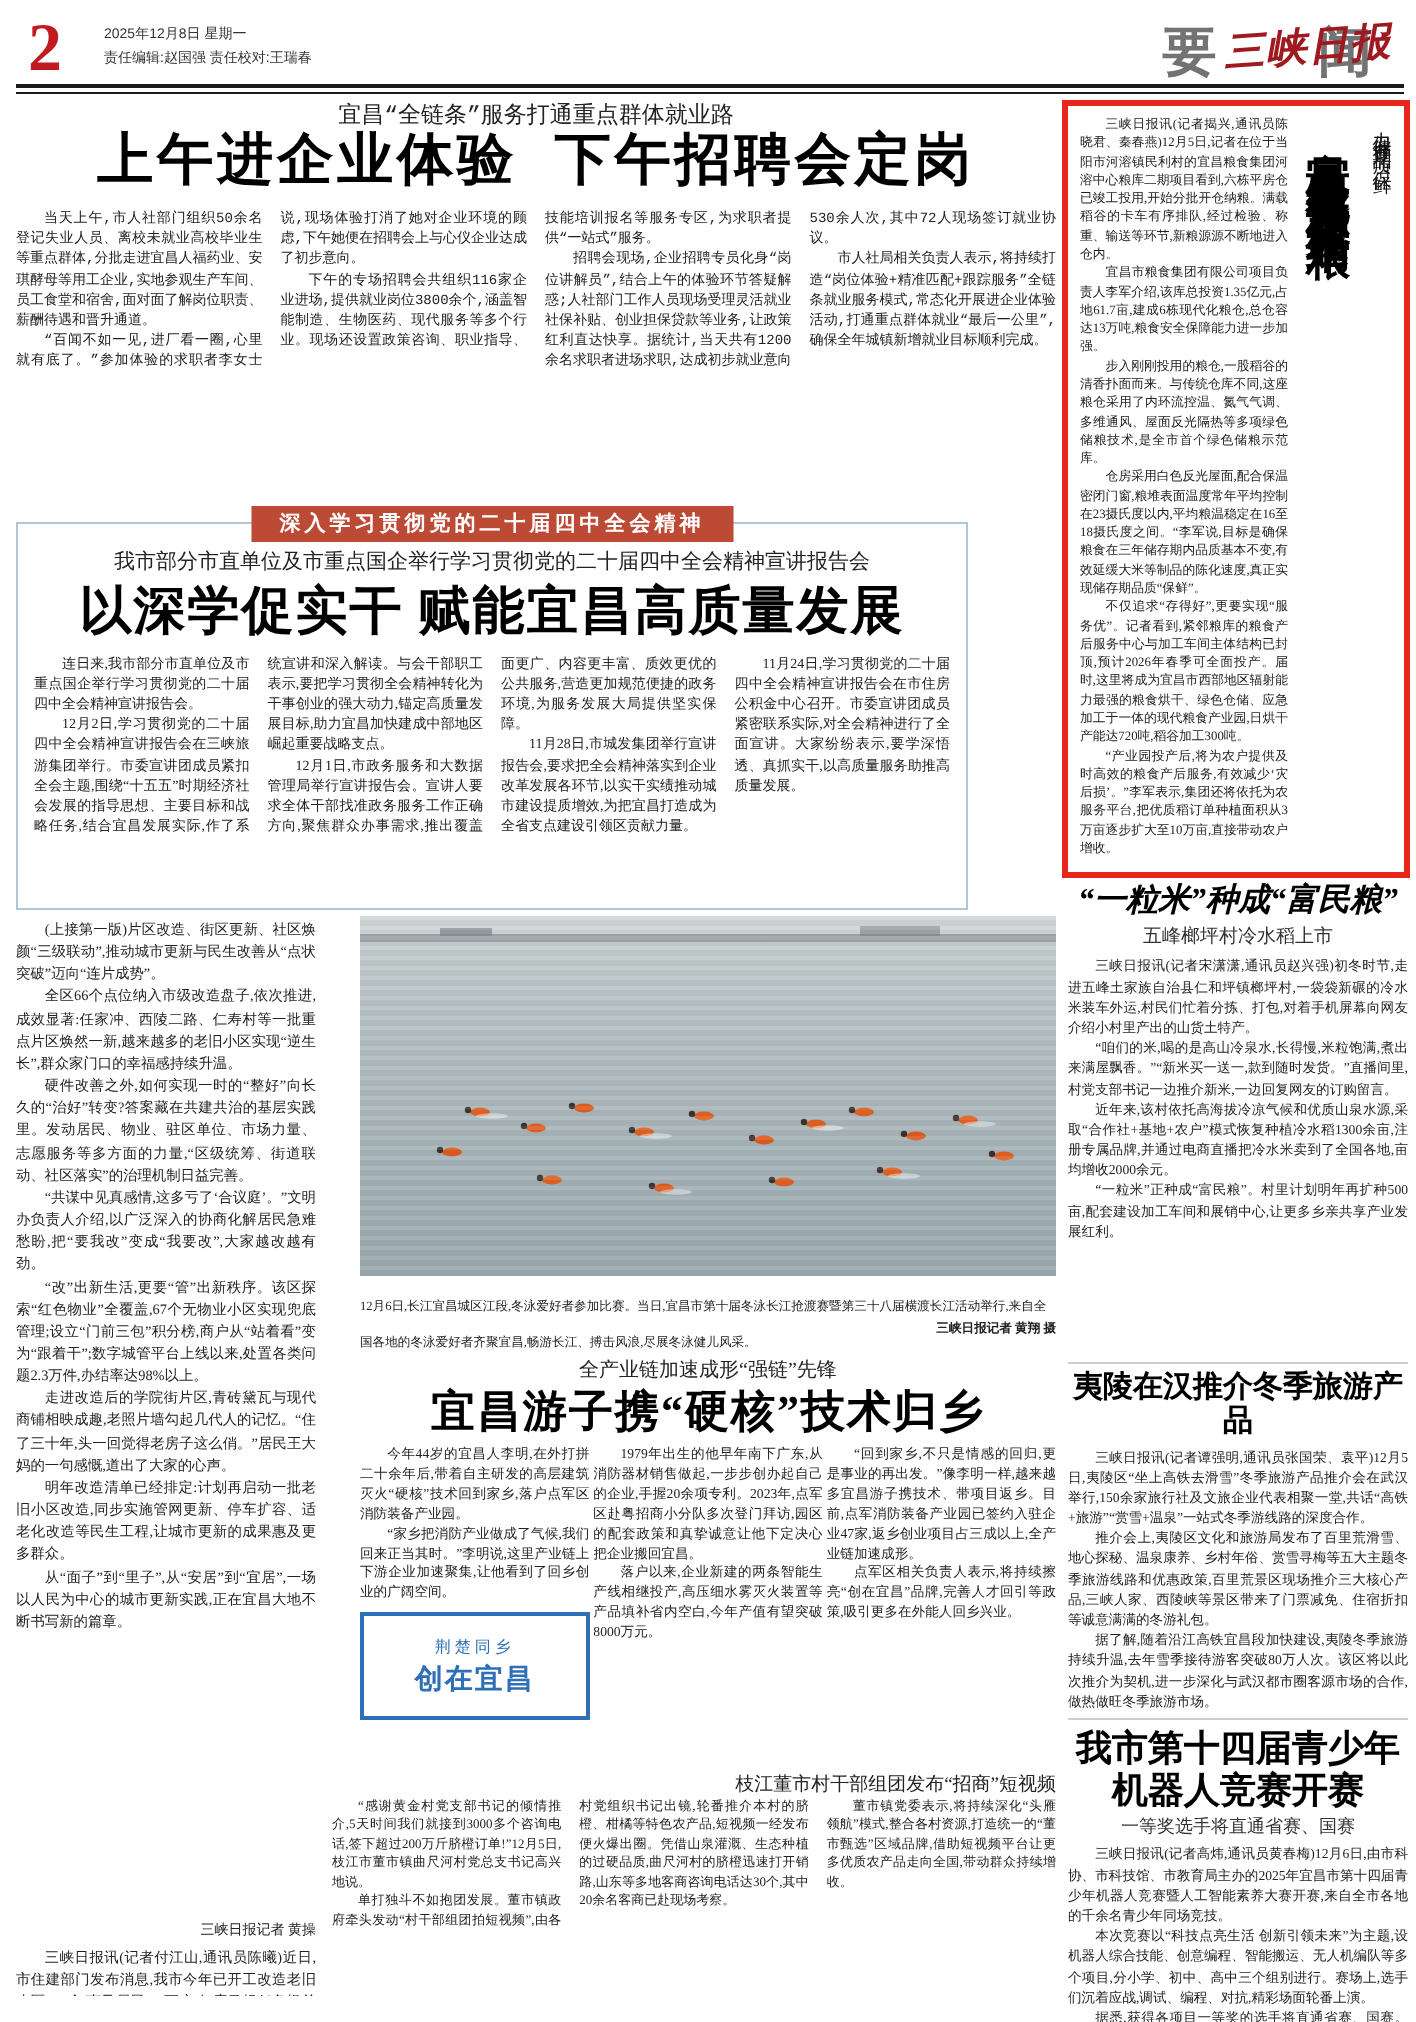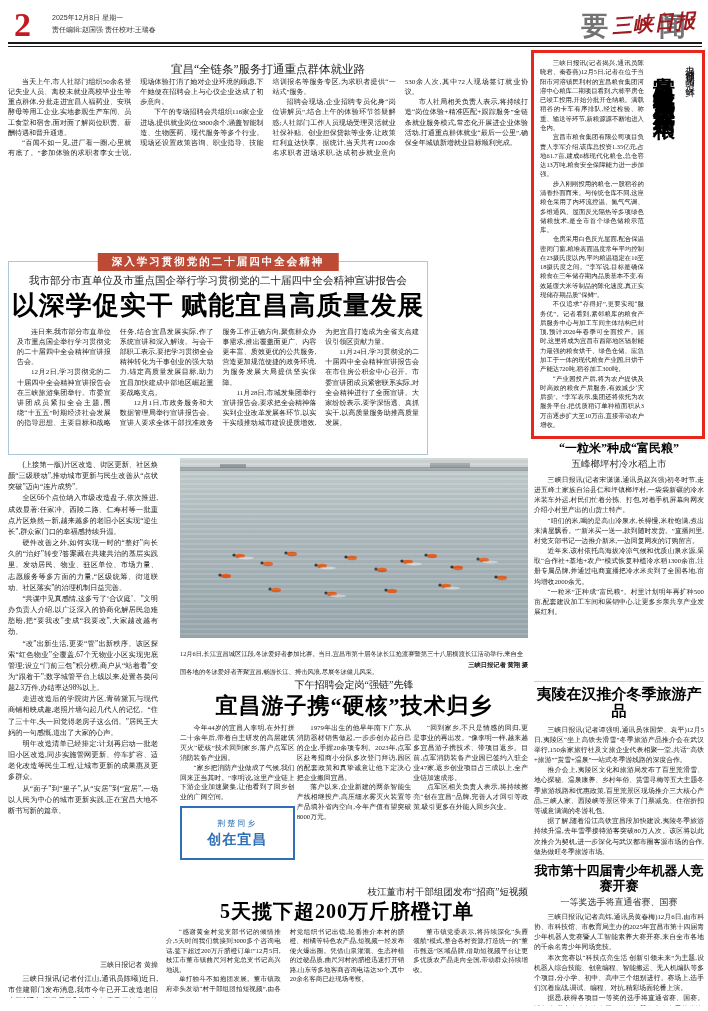--- a/index.html
+++ b/index.html
@@ -52,22 +52,23 @@
 
   <div class="abs pagenum" style="left:14px;top:8px;">2</div>
   <div class="abs dateblock" style="left:52px;top:12px;">
     <div>2025年12月8日 星期一</div>
     <div>责任编辑:赵国强 责任校对:王瑞春</div>
   </div>
   <div class="abs section-title" style="left:0;right:0;top:8px;">要 闻</div>
   <div class="abs masthead" style="right:12px;top:10px;">三峡日报</div>
   <div class="abs header-rule" style="left:8px;right:6px;top:42px;"></div>
 
-  <div class="abs" style="left:8px;top:62px;width:520px;">
+  <div class="abs" style="left:8px;top:50px;width:520px;font-family:Liberation Mono, monospace;">
     <div class="kicker" style="font-size:11.5px;">宜昌“全链条”服务打通重点群体就业路</div>
+    <div class="headline" style="font-size:28px;letter-spacing:2px;margin:2px 0 6px;">上午进企业体验 下午招聘会定岗</div>
     <div class="bt cols4" style="height:148px;">
         <p class="para">当天上午,市人社部门组织50余名登记失业人员、离校未就业高校毕业生等重点群体,分批走进宜昌人福药业、安琪酵母等用工企业,实地参观生产车间、员工食堂和宿舍,面对面了解岗位职责、薪酬待遇和晋升通道。</p>
         <p class="para">“百闻不如一见,进厂看一圈,心里就有底了。”参加体验的求职者李女士说,现场体验打消了她对企业环境的顾虑,下午她便在招聘会上与心仪企业达成了初步意向。</p>
         <p class="para">下午的专场招聘会共组织116家企业进场,提供就业岗位3800余个,涵盖智能制造、生物医药、现代服务等多个行业。现场还设置政策咨询、职业指导、技能培训报名等服务专区,为求职者提供“一站式”服务。</p>
         <p class="para">招聘会现场,企业招聘专员化身“岗位讲解员”,结合上午的体验环节答疑解惑;人社部门工作人员现场受理灵活就业社保补贴、创业担保贷款等业务,让政策红利直达快享。据统计,当天共有1200余名求职者进场求职,达成初步就业意向530余人次,其中72人现场签订就业协议。</p>
         <p class="para">市人社局相关负责人表示,将持续打造“岗位体验+精准匹配+跟踪服务”全链条就业服务模式,常态化开展进企业体验活动,打通重点群体就业“最后一公里”,确保全年城镇新增就业目标顺利完成。</p>
       </div>
   </div>
 
   <div class="abs grain-box" style="left:531px;top:50px;width:174px;height:389px;">
@@ -78,21 +79,21 @@
         <p class="para">仓房采用白色反光屋面,配合保温密闭门窗,粮堆表面温度常年平均控制在23摄氏度以内,平均粮温稳定在16至18摄氏度之间。“李军说,目标是确保粮食在三年储存期内品质基本不变,有效延缓大米等制品的陈化速度,真正实现储存期品质“保鲜”。</p>
         <p class="para">不仅追求“存得好”,更要实现“服务优”。记者看到,紧邻粮库的粮食产后服务中心与加工车间主体结构已封顶,预计2026年春季可全面投产。届时,这里将成为宜昌市西部地区辐射能力最强的粮食烘干、绿色仓储、应急加工于一体的现代粮食产业园,日烘干产能达720吨,稻谷加工300吨。</p>
         <p class="para">“产业园投产后,将为农户提供及时高效的粮食产后服务,有效减少‘灾后损’。”李军表示,集团还将依托为农服务平台,把优质稻订单种植面积从3万亩逐步扩大至10万亩,直接带动农户增收。</p>
       </div>
     <div class="grain-vert">
       <span class="vkicker">力保储存期品质“保鲜”</span>
       <span class="vhead">宜昌首个绿色储粮示范库开仓纳粮</span>
     </div>
   </div>
 
-  <div class="abs study-box" style="left:8px;top:261px;width:420px;height:194px;">
+  <div class="abs study-box" style="left:8px;top:261px;width:476px;height:194px;">
     <div class="banner">深入学习贯彻党的二十届四中全会精神</div>
     <div class="kicker" style="font-size:10.5px;margin-top:12px;text-align:center;">我市部分市直单位及市重点国企举行学习贯彻党的二十届四中全会精神宣讲报告会</div>
     <div class="headline" style="font-size:26px;letter-spacing:1px;margin:3px 0 6px;">以深学促实干 赋能宜昌高质量发展</div>
     <div class="bt cols4" style="height:118px;margin:0 8px;">
         <p class="para">连日来,我市部分市直单位及市重点国企举行学习贯彻党的二十届四中全会精神宣讲报告会。</p>
         <p class="para">12月2日,学习贯彻党的二十届四中全会精神宣讲报告会在三峡旅游集团举行。市委宣讲团成员紧扣全会主题,围绕“十五五”时期经济社会发展的指导思想、主要目标和战略任务,结合宜昌发展实际,作了系统宣讲和深入解读。与会干部职工表示,要把学习贯彻全会精神转化为干事创业的强大动力,锚定高质量发展目标,助力宜昌加快建成中部地区崛起重要战略支点。</p>
         <p class="para">12月1日,市政务服务和大数据管理局举行宣讲报告会。宣讲人要求全体干部找准政务服务工作正确方向,聚焦群众办事需求,推出覆盖面更广、内容更丰富、质效更优的公共服务,营造更加规范便捷的政务环境,为服务发展大局提供坚实保障。</p>
         <p class="para">11月28日,市城发集团举行宣讲报告会,要求把全会精神落实到企业改革发展各环节,以实干实绩推动城市建设提质增效,为把宜昌打造成为全省支点建设引领区贡献力量。</p>
         <p class="para">11月24日,学习贯彻党的二十届四中全会精神宣讲报告会在市住房公积金中心召开。市委宣讲团成员紧密联系实际,对全会精神进行了全面宣讲。大家纷纷表示,要学深悟透、真抓实干,以高质量服务助推高质量发展。</p>
       </div>
@@ -165,21 +166,21 @@
           <ellipse cx="272" cy="130" rx="8" ry="1.4"></ellipse>
       </g>
     </svg>
   </div>
   <div class="abs" style="left:180px;top:642px;width:348px;">
     <span class="caption">12月6日,长江宜昌城区江段,冬泳爱好者参加比赛。当日,宜昌市第十届冬泳长江抢渡赛暨第三十八届横渡长江活动举行,来自全国各地的冬泳爱好者齐聚宜昌,畅游长江、搏击风浪,尽展冬泳健儿风采。</span>
     <span class="caption" style="float:right;font-weight:bold;">三峡日报记者 黄翔 摄</span>
   </div>
 
   <div class="abs" style="left:180px;top:678px;width:348px;">
-    <div class="kicker" style="font-size:10px;">下午招聘会定岗“强链”先锋</div>
+    <div class="kicker" style="font-size:10px;">全产业链加速成形“强链”先锋</div>
     <div class="headline" style="font-size:22px;letter-spacing:1px;margin:1px 0 5px;">宜昌游子携“硬核”技术归乡</div>
     <div class="colrow" style="height:162px;">
       <div class="col">
         <div class="bt" style="font-size:6.8px;">
             <p class="para">今年44岁的宜昌人李明,在外打拼二十余年后,带着自主研发的高层建筑灭火“硬核”技术回到家乡,落户点军区消防装备产业园。</p>
             <p class="para">“家乡把消防产业做成了气候,我们回来正当其时。”李明说,这里产业链上下游企业加速聚集,让他看到了回乡创业的广阔空间。</p>
           </div>
         <div class="logo-box">
           <span class="logo-top">荆楚同乡</span>
           <span class="logo-bottom">创在宜昌</span>
@@ -191,30 +192,29 @@
         </div>
       <div class="col bt" style="font-size:6.8px;">
           <p class="para">“回到家乡,不只是情感的回归,更是事业的再出发。”像李明一样,越来越多宜昌游子携技术、带项目返乡。目前,点军消防装备产业园已签约入驻企业47家,返乡创业项目占三成以上,全产业链加速成形。</p>
           <p class="para">点军区相关负责人表示,将持续擦亮“创在宜昌”品牌,完善人才回引等政策,吸引更多在外能人回乡兴业。</p>
         </div>
     </div>
   </div>
 
   <div class="abs" style="left:166px;top:886px;width:362px;">
     <div class="kicker" style="font-size:9.5px;text-align:right;">枝江董市村干部组团发布“招商”短视频</div>
-    <div class="headline" style="font-size:20px;letter-spacing:1px;margin:1px 0 4px;">5天揽下超200万斤脐橙订单</div>
     <div class="bt cols3" style="font-size:6.5px;height:66px;">
         <p class="para">“感谢黄金村党支部书记的倾情推介,5天时间我们就接到3000多个咨询电话,签下超过200万斤脐橙订单!”12月5日,枝江市董市镇曲尺河村党总支书记高兴地说。</p>
         <p class="para">单打独斗不如抱团发展。董市镇政府牵头发动“村干部组团拍短视频”,由各村党组织书记出镜,轮番推介本村的脐橙、柑橘等特色农产品,短视频一经发布便火爆出圈。凭借山泉灌溉、生态种植的过硬品质,曲尺河村的脐橙迅速打开销路,山东等多地客商咨询电话达30个,其中20余名客商已赴现场考察。</p>
         <p class="para">董市镇党委表示,将持续深化“头雁领航”模式,整合各村资源,打造统一的“董市甄选”区域品牌,借助短视频平台让更多优质农产品走向全国,带动群众持续增收。</p>
       </div>
   </div>
 
   <div class="abs" style="left:534px;top:442px;width:170px;">
-    <div class="headline" style="font-size:12px;">“一粒米”种成“富民粮”</div>
+    <div class="headline" style="font-size:16px;font-style:italic;">“一粒米”种成“富民粮”</div>
     <div class="subline" style="font-size:9.5px;margin:2px 0 4px;">五峰榔坪村冷水稻上市</div>
     <div class="bt" style="font-size:6.8px;line-height:1.5;height:192px;">
         <p class="para">三峡日报讯(记者宋潇潇,通讯员赵兴强)初冬时节,走进五峰土家族自治县仁和坪镇榔坪村,一袋袋新碾的冷水米装车外运,村民们忙着分拣、打包,对着手机屏幕向网友介绍小村里产出的山货土特产。</p>
         <p class="para">“咱们的米,喝的是高山冷泉水,长得慢,米粒饱满,煮出来满屋飘香。”“新米买一送一,款到随时发货。”直播间里,村党支部书记一边推介新米,一边回复网友的订购留言。</p>
         <p class="para">近年来,该村依托高海拔冷凉气候和优质山泉水源,采取“合作社+基地+农户”模式恢复种植冷水稻1300余亩,注册专属品牌,并通过电商直播把冷水米卖到了全国各地,亩均增收2000余元。</p>
         <p class="para">“一粒米”正种成“富民粮”。村里计划明年再扩种500亩,配套建设加工车间和展销中心,让更多乡亲共享产业发展红利。</p>
       </div>
   </div>
 
   <div class="abs divider" style="left:534px;top:681px;width:170px;"></div>
@@ -224,21 +224,21 @@
     <div class="bt" style="font-size:6.8px;line-height:1.5;height:146px;margin-top:4px;">
         <p class="para">三峡日报讯(记者谭强明,通讯员张国荣、袁平)12月5日,夷陵区“坐上高铁去滑雪”冬季旅游产品推介会在武汉举行,150余家旅行社及文旅企业代表相聚一堂,共话“高铁+旅游”“赏雪+温泉”一站式冬季游线路的深度合作。</p>
         <p class="para">推介会上,夷陵区文化和旅游局发布了百里荒滑雪、地心探秘、温泉康养、乡村年俗、赏雪寻梅等五大主题冬季旅游线路和优惠政策,百里荒景区现场推介三大核心产品,三峡人家、西陵峡等景区带来了门票减免、住宿折扣等诚意满满的冬游礼包。</p>
         <p class="para">据了解,随着沿江高铁宜昌段加快建设,夷陵冬季旅游持续升温,去年雪季接待游客突破80万人次。该区将以此次推介为契机,进一步深化与武汉都市圈客源市场的合作,做热做旺冬季旅游市场。</p>
       </div>
   </div>
 
   <div class="abs divider" style="left:534px;top:859px;width:170px;"></div>
 
   <div class="abs" style="left:534px;top:864px;width:170px;">
-    <div class="headline" style="font-size:13px;">我市第十四届青少年机器人竞赛开赛</div>
+    <div class="headline" style="font-size:18px;">我市第十四届青少年机器人竞赛开赛</div>
     <div class="subline" style="font-size:9px;margin:2px 0 3px;">一等奖选手将直通省赛、国赛</div>
     <div class="bt" style="font-size:6.8px;line-height:1.5;height:94px;">
         <p class="para">三峡日报讯(记者高炜,通讯员黄春梅)12月6日,由市科协、市科技馆、市教育局主办的2025年宜昌市第十四届青少年机器人竞赛暨人工智能素养大赛开赛,来自全市各地的千余名青少年同场竞技。</p>
         <p class="para">本次竞赛以“科技点亮生活 创新引领未来”为主题,设机器人综合技能、创意编程、智能搬运、无人机编队等多个项目,分小学、初中、高中三个组别进行。赛场上,选手们沉着应战,调试、编程、对抗,精彩场面轮番上演。</p>
         <p class="para">据悉,获得各项目一等奖的选手将直通省赛、国赛。近年来,我市青少年在全国、全省机器人赛事中屡获佳绩,科技创新教育蔚然成风。</p>
       </div>
   </div>
 
 </div>
 

